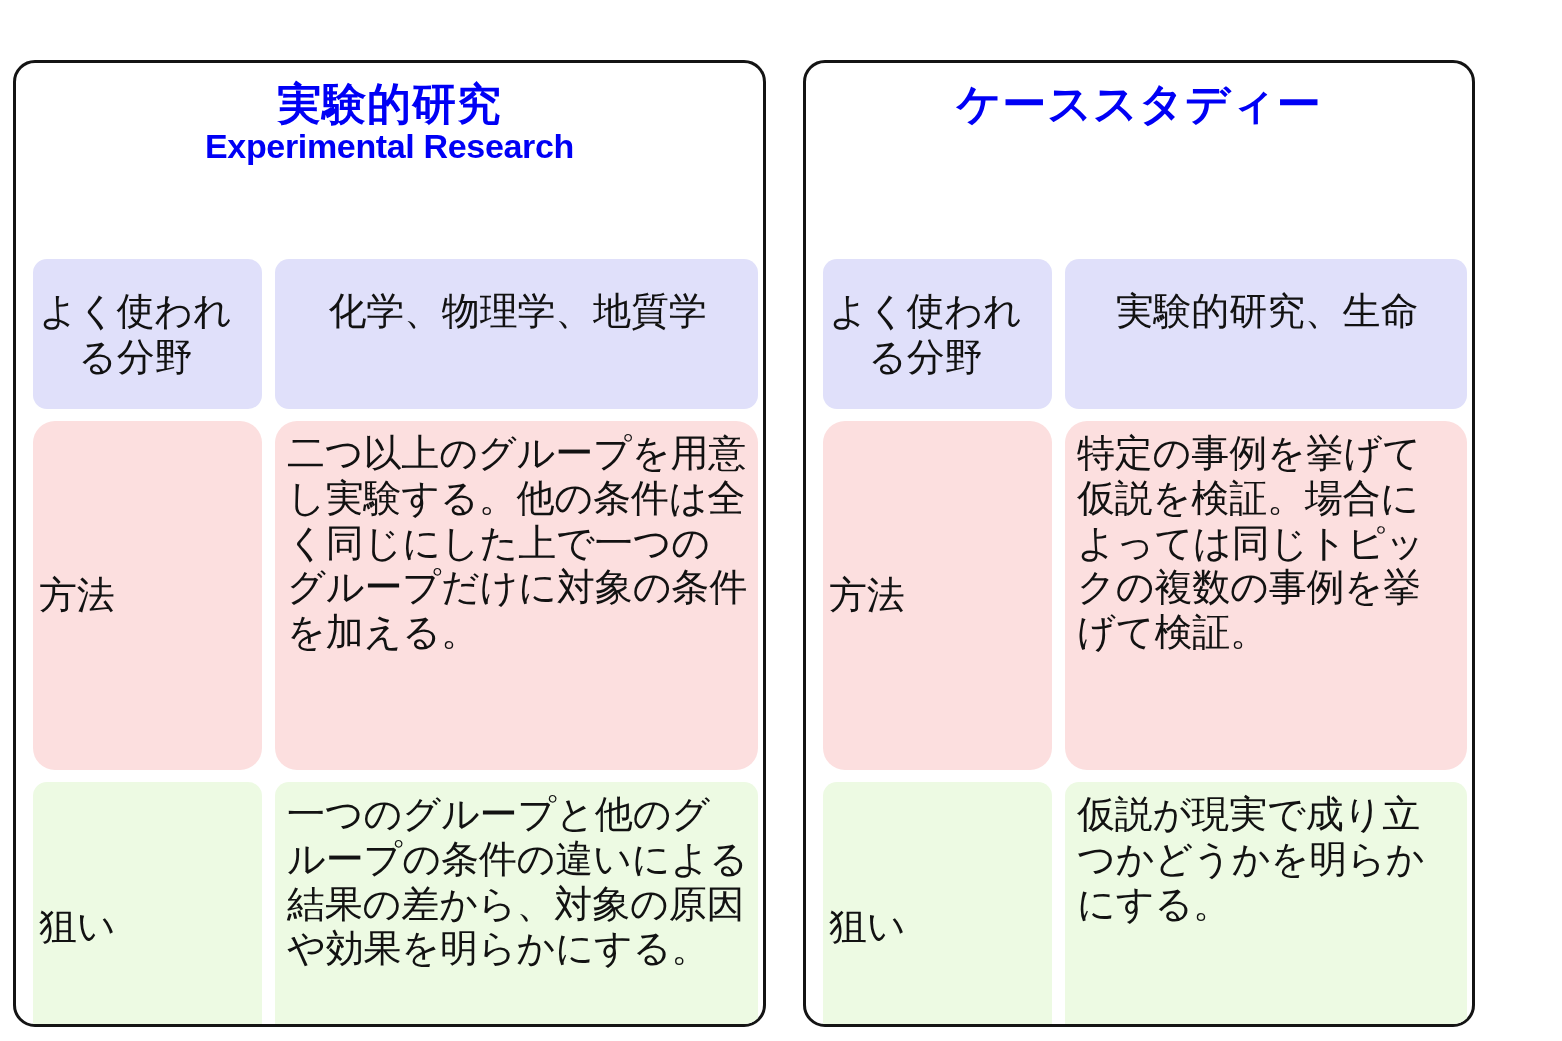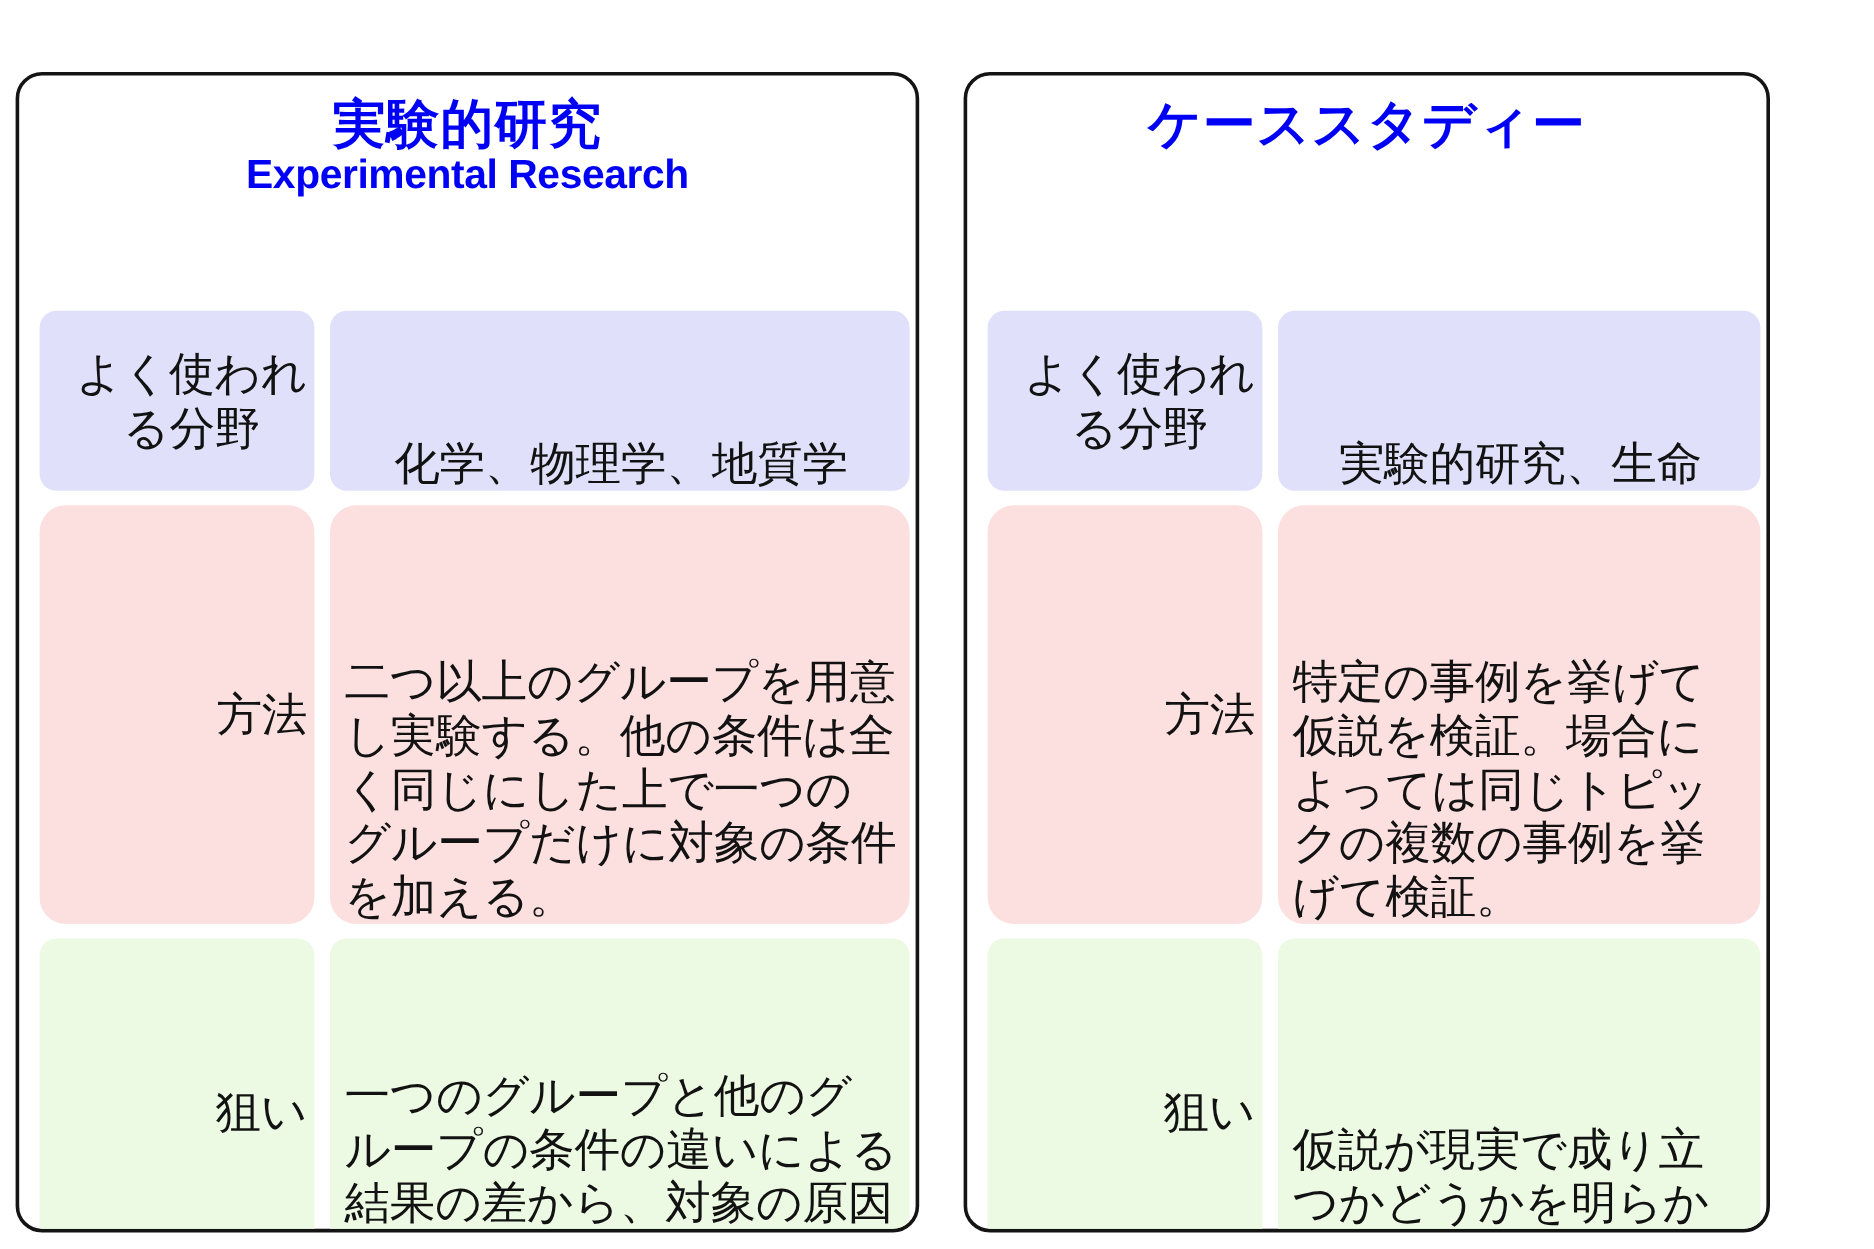--- a/index.html
+++ b/index.html
@@ -76,27 +76,27 @@
     box-sizing: border-box;
   }
   .row.r1 { height: 150px; }
   .row.r2 { height: 349px; }
   .row.r3 { height: 288px; }
 
   .cell {
     border-radius: 14px;
     box-sizing: border-box;
     display: flex;
-    align-items: flex-end;
+    align-items: flex-start;
   }
   .cell.label {
     width: 229px;
     flex: 0 0 229px;
     align-items: center;
-    justify-content: flex-end;
+    justify-content: flex-start;
     text-align: center;
   }
   .cell.body {
     flex: 1 1 auto;
   }
 
   
   .r1 .cell { background: #e0e0fa; }
   .r2 .cell { background: #fcdfdf; border-radius: 22px; }
   .r3 .cell { background: #edfae3; }

